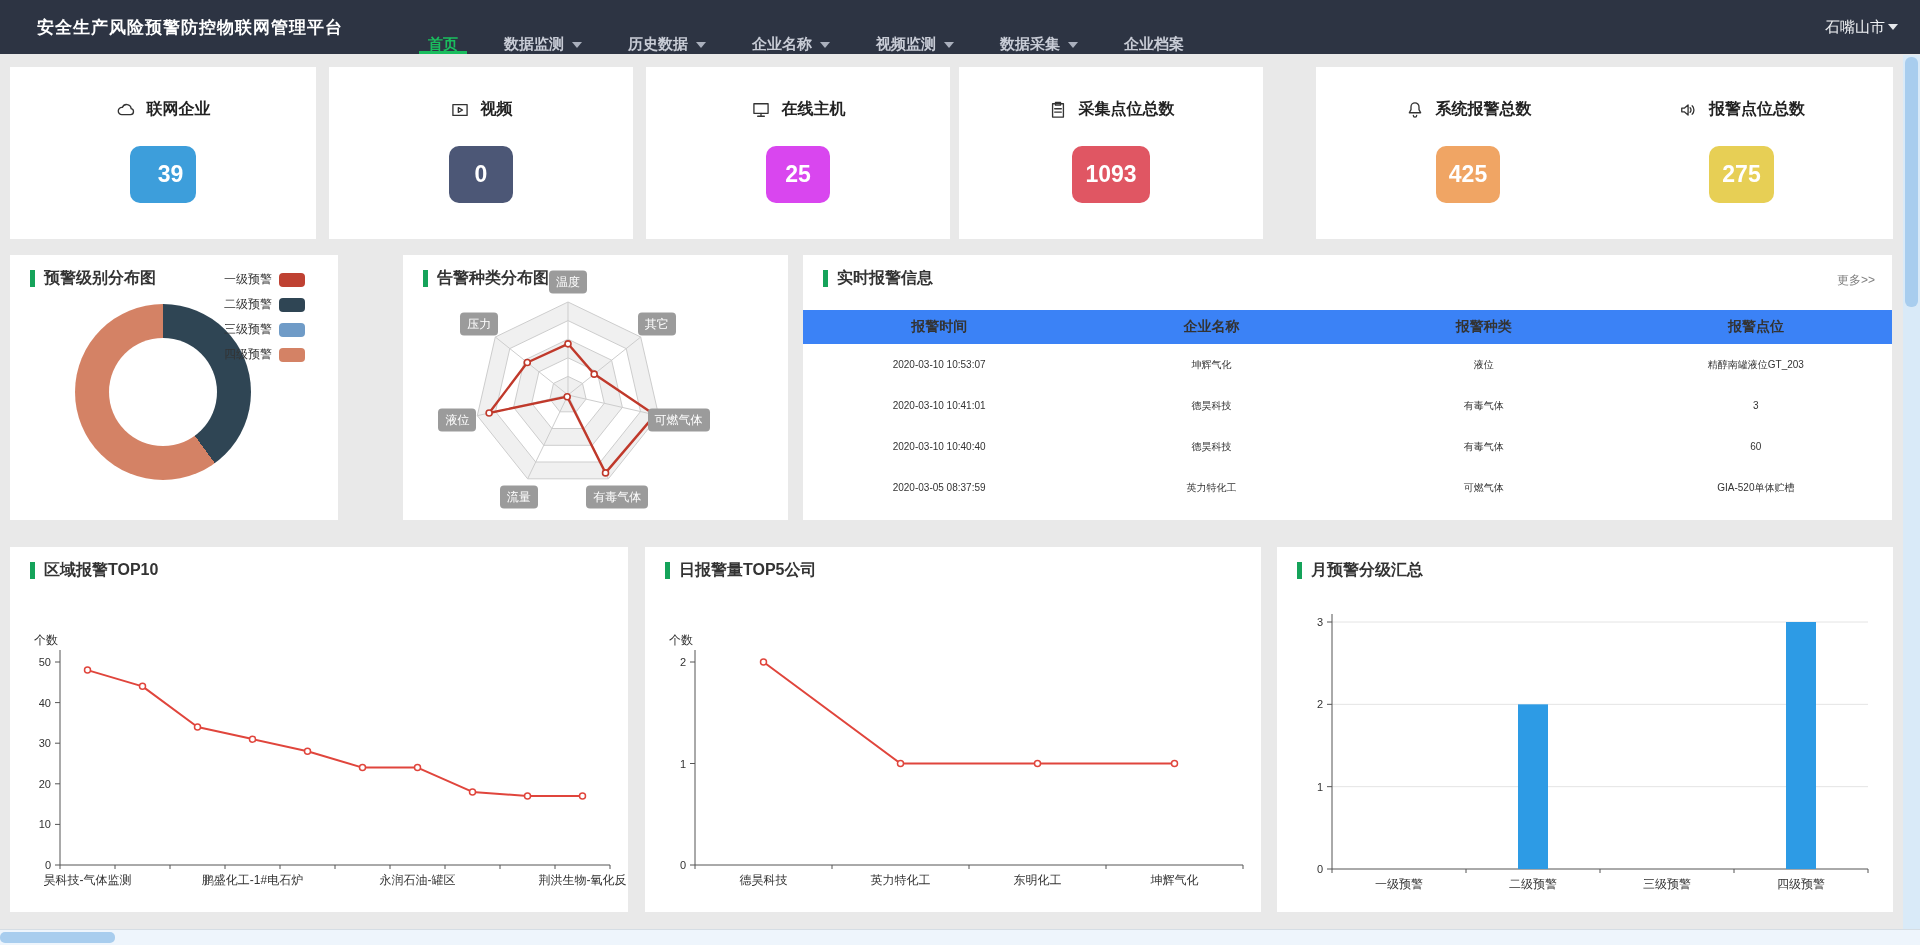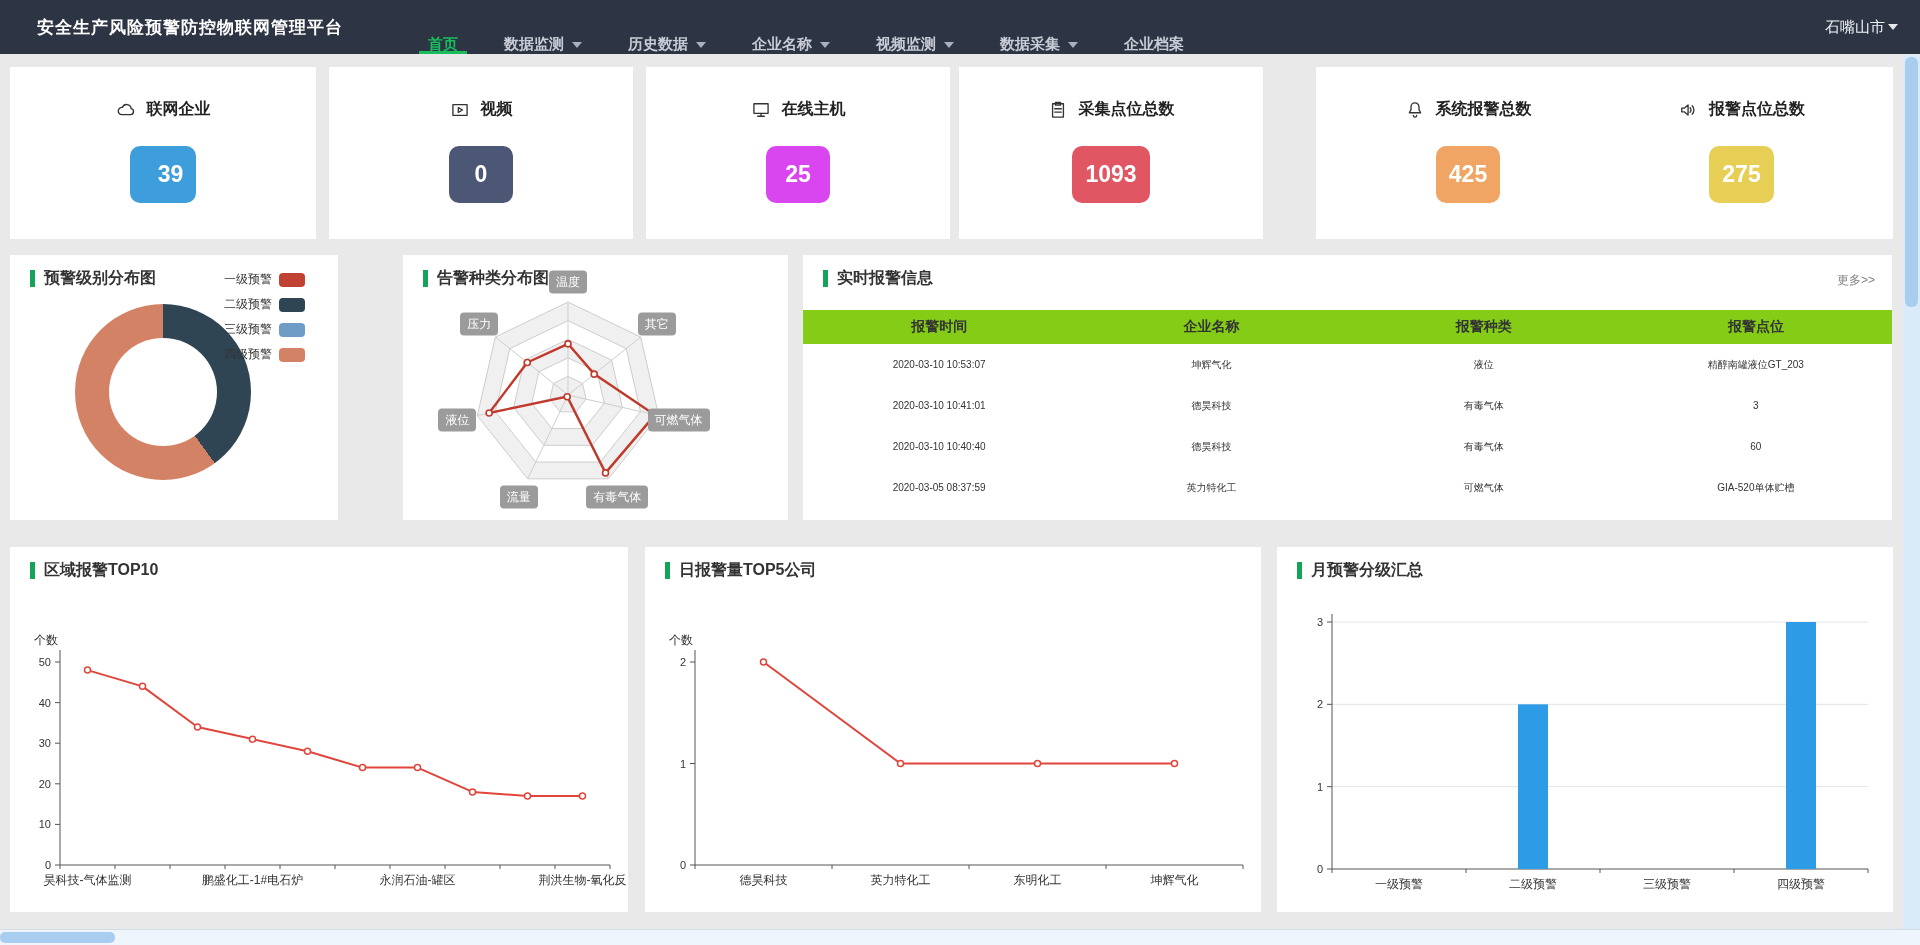--- a/index.html
+++ b/index.html
@@ -32,21 +32,21 @@
   .donut-hole{position:absolute;left:99px;top:83px;width:108px;height:108px;border-radius:50%;background:#fff;}
   .legend{position:absolute;left:210px;top:12px;}
   .legend-row{display:flex;align-items:center;height:25px;gap:7px;cursor:pointer;}
   .legend-label{font-size:12px;color:#333;width:52px;text-align:right;}
   .legend-swatch{width:26px;height:14px;border-radius:4px;}
   
   .radar-wrap{position:absolute;left:0;top:0;width:100%;height:100%;}
   .radar-pill{position:absolute;transform:translate(-50%,-50%);background:#9b9b9b;color:#fff;font-size:12px;padding:3px 7px;border-radius:4px;white-space:nowrap;}
   
   .more-link{position:absolute;top:17px;right:17px;font-size:12px;color:#808080;cursor:pointer;}
-  .t-head{position:absolute;left:0;right:0;top:55px;height:34px;background:#84cc16;display:flex;align-items:center;font-weight:bold;font-size:14px;color:#333;}
+  .t-head{position:absolute;left:0;right:0;top:55px;height:34px;background:#3b82f6;display:flex;align-items:center;font-weight:bold;font-size:14px;color:#333;}
   .t-rows{position:absolute;left:0;right:0;top:89px;}
   .t-row{display:flex;align-items:center;height:41px;font-size:10px;color:#333;cursor:pointer;}
   .t-cell{flex:1;text-align:center;overflow:hidden;white-space:nowrap;}
   
   .chart-box{position:absolute;left:0;top:0;width:100%;height:100%;}
   
   .vscroll{position:absolute;right:0;top:55px;width:17px;height:876px;background:#d9eaf8;}
   .vscroll-thumb{position:absolute;left:2px;top:2px;width:13px;height:250px;border-radius:6px;background:#a8cdee;cursor:pointer;}
   .hscroll{position:absolute;left:0;bottom:0;width:1920px;height:15px;background:#eef5fc;border-top:1px solid #d5dde4;}
   .hscroll-thumb{position:absolute;left:0;top:2px;width:115px;height:11px;border-radius:5px;background:#a8cdee;cursor:pointer;}

